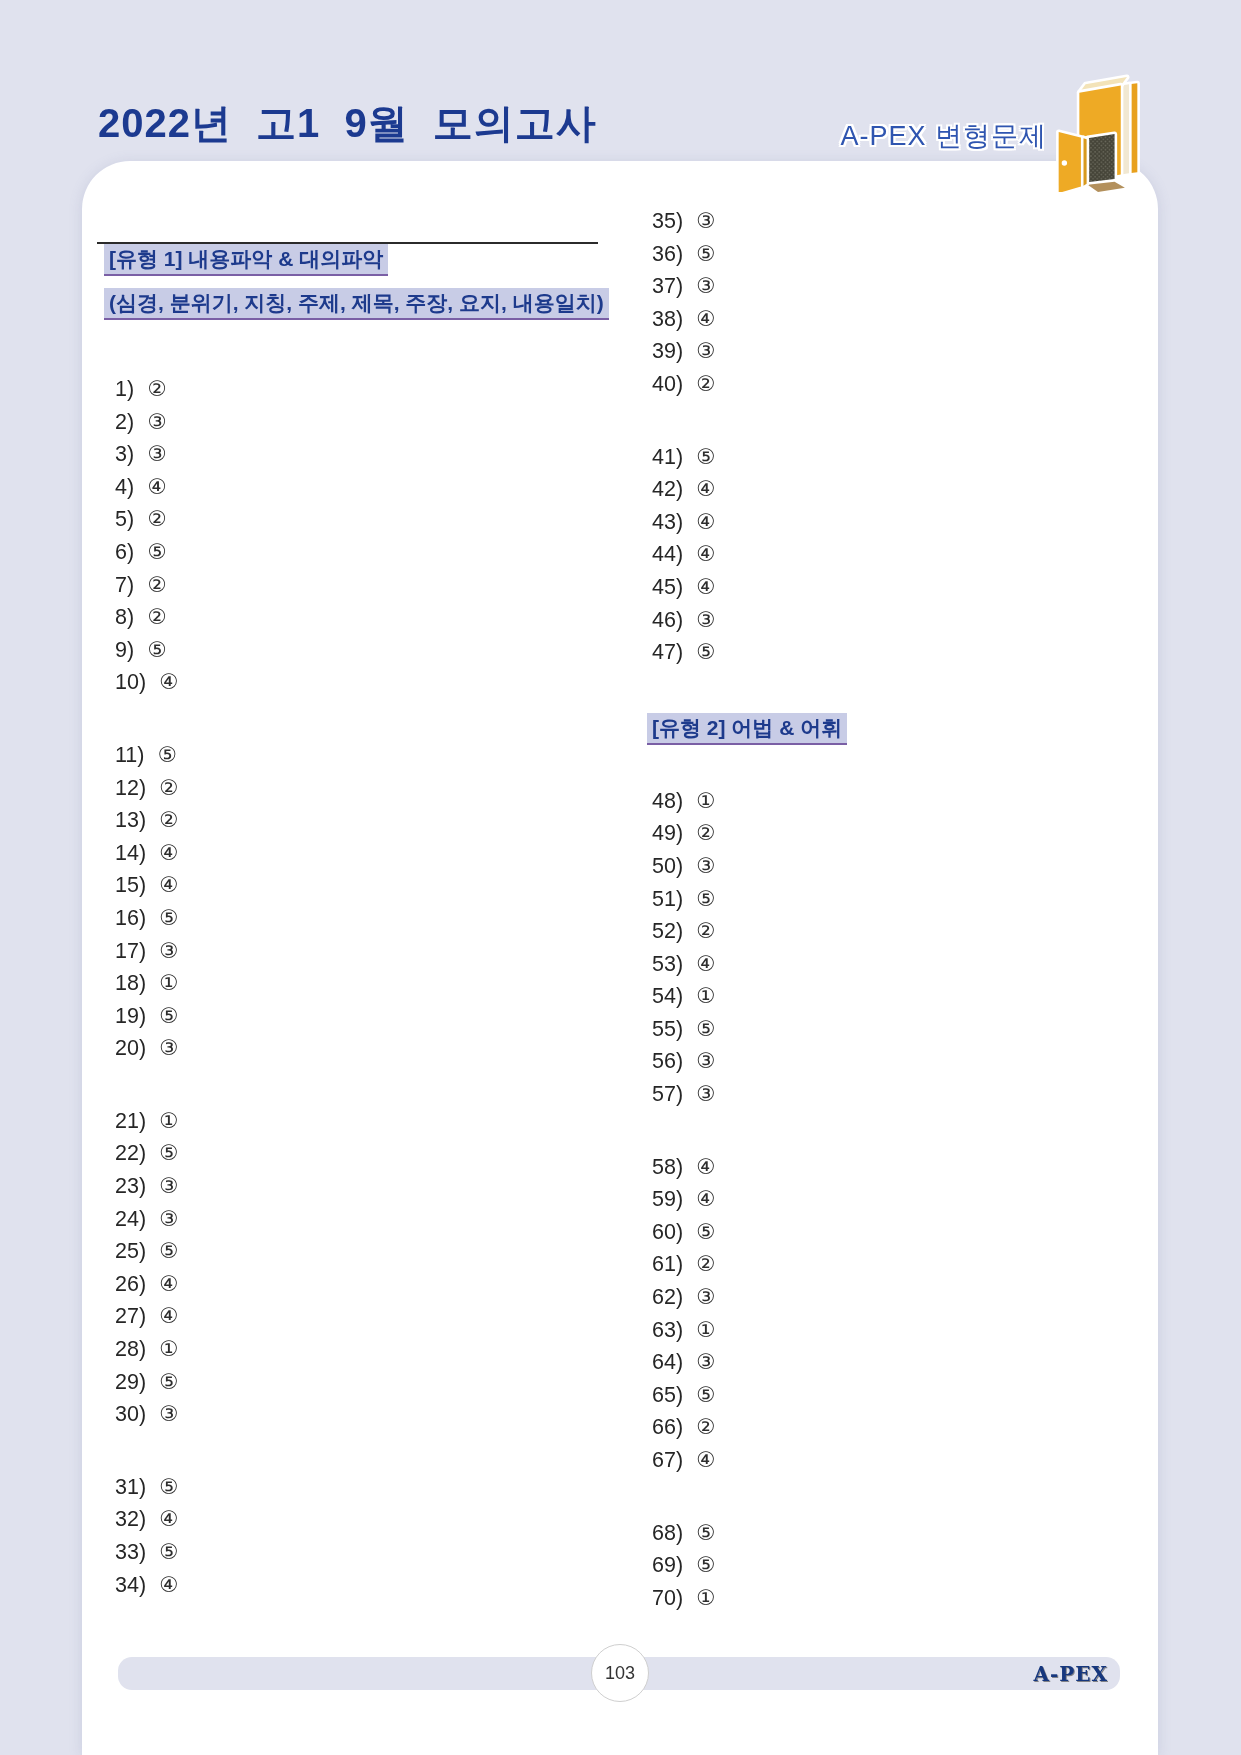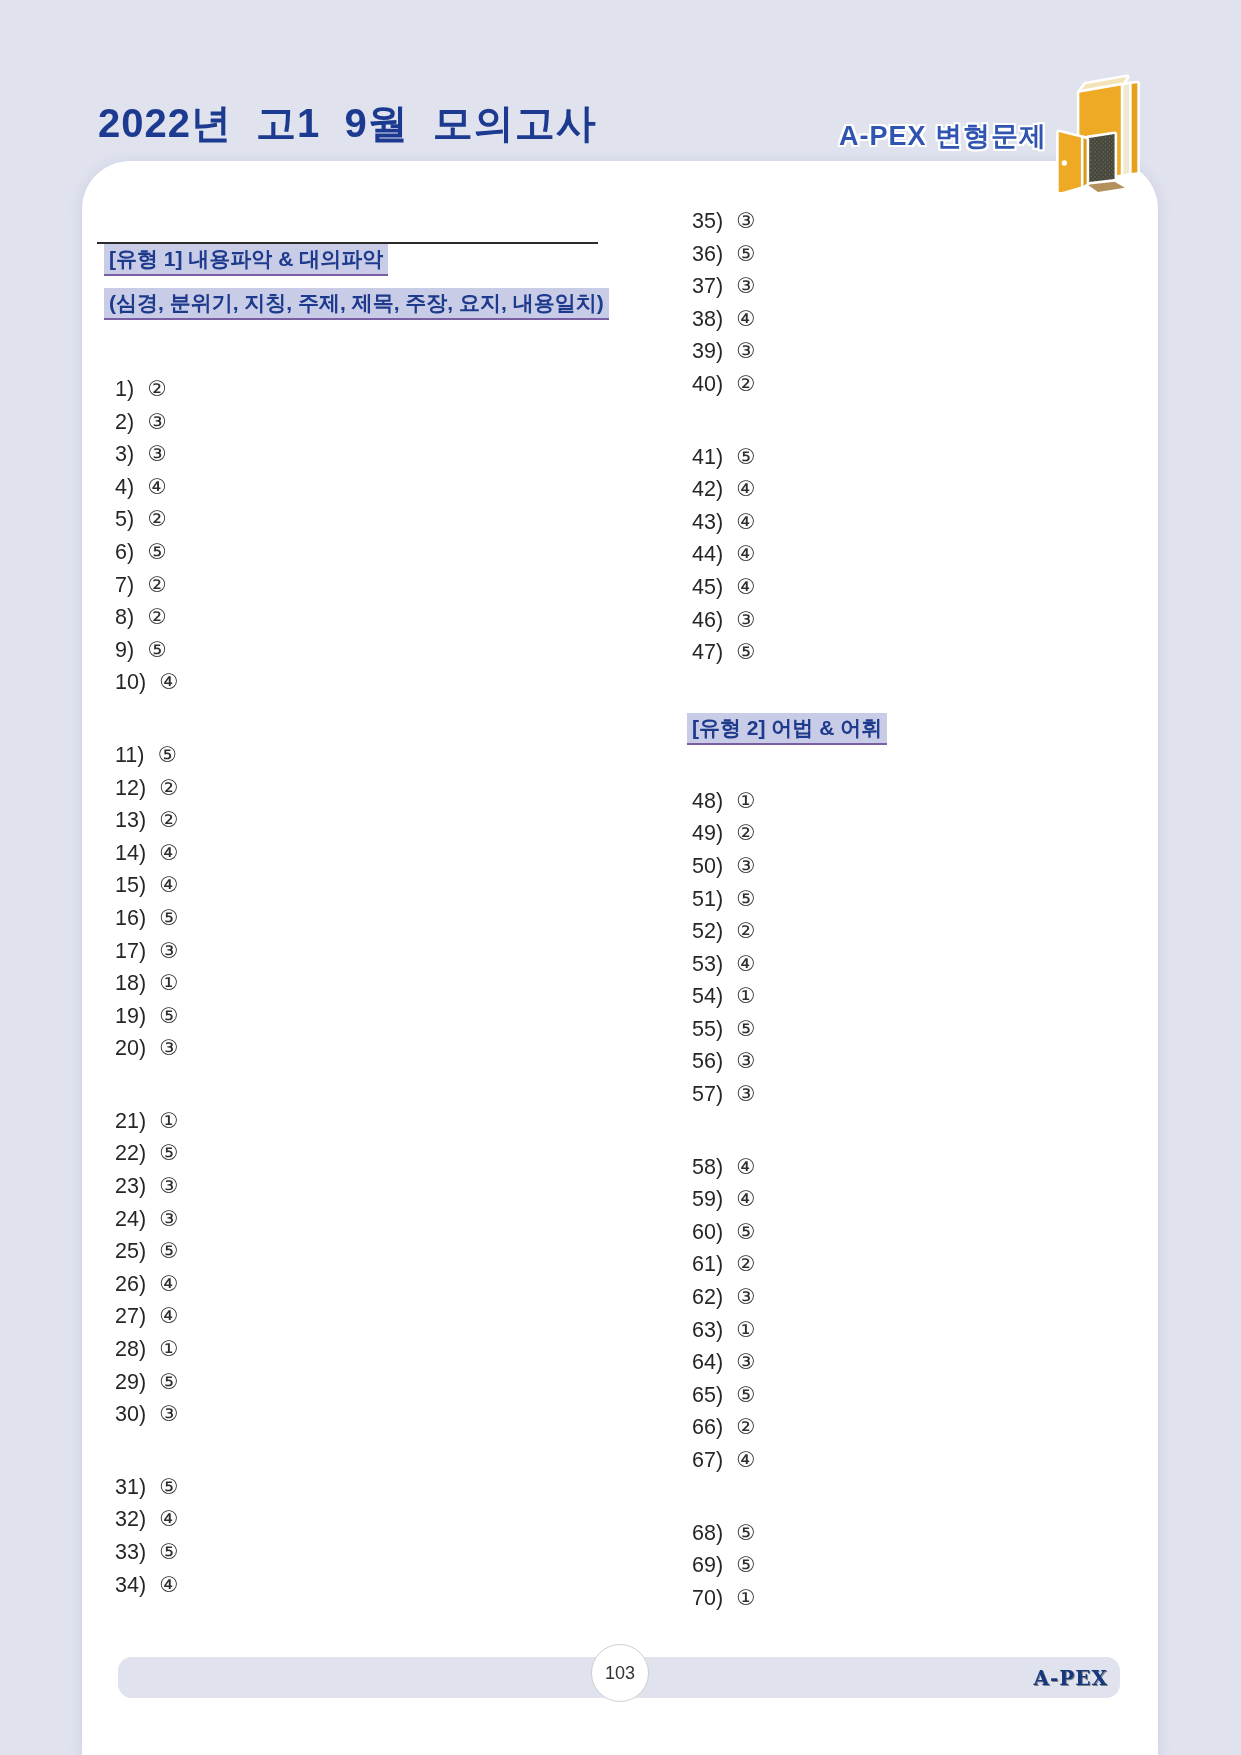--- a/index.html
+++ b/index.html
@@ -2,48 +2,48 @@
 <html style="--page_bg: #e0e2ee; --highlight: #c8cce6; --title_blue: #1c3a90; --section_blue: #1d3a8c; --underline: #7a5fa5; --brand_blue: #2f55b0; --footer_logo_blue: #16377e; --icon_amber: #eeaa25;"><head>
 <meta charset="utf-8">
 <style>
   html,body{margin:0;padding:0;}
   body{font-family:"Liberation Sans","DejaVu Sans",sans-serif;}
   .page{position:relative;width:1241px;height:1755px;background:var(--page_bg,#e0e2ee);overflow:hidden;}
 
   .page-title{position:absolute;left:98px;top:96px;font-size:40px;font-weight:bold;
     color:var(--title_blue,#1c3a90);letter-spacing:1px;word-spacing:12px;white-space:nowrap;}
 
-  .brand-text{position:absolute;top:118px;right:194px;font-size:27px;font-weight:bold;
+  .brand-text{position:absolute;top:118px;right:194px;font-size:27px;font-weight:normal;
     color:var(--brand_blue,#2f55b0);letter-spacing:1px;white-space:nowrap;
     text-shadow:-2px -2px 0 #fff,2px -2px 0 #fff,-2px 2px 0 #fff,2px 2px 0 #fff,
                  0 -2px 0 #fff,0 2px 0 #fff,-2px 0 0 #fff,2px 0 0 #fff;}
   .brand-icon{position:absolute;left:1050px;top:74px;width:96px;height:118px;z-index:3;}
 
   .card{position:absolute;left:82px;top:161px;width:1076px;height:1594px;background:#fff;
     border-radius:48px 48px 0 0;box-shadow:0 2px 14px rgba(100,110,160,.18);}
 
   .rule{position:absolute;left:15px;top:81px;width:501px;border-top:2px solid #2b2b2b;}
 
   .sec{position:absolute;white-space:nowrap;}
   .sec1-t{left:22px;top:83px;}
   .sec1-s{left:22px;top:127px;text-decoration:underline;}
   .hl{display:inline-block;background:var(--highlight,#c8cce6);color:var(--section_blue,#1d3a8c);
     font-weight:bold;font-size:21px;line-height:27px;padding:1px 5px 2px;
     border-bottom:2px solid var(--underline,#7a5fa5);}
 
   .col{position:absolute;}
   .col-left{left:33px;top:212px;}
-  .col-right{left:570px;top:44px;margin-left:40px;}
+  .col-right{left:570px;top:44px;}
   .answer-row{line-height:32.6px;font-size:21.5px;color:#262626;white-space:nowrap;}
   .q-num{margin-right:13px;}
   .a-choice{color:#2e2e2e;}
   .answer-group + .answer-group{margin-top:40px;}
   .sec2{margin:44px 0 40px -5px;}
 
-  .footer-bar{position:absolute;left:118px;top:1657px;width:1002px;height:41px;
+  .footer-bar{position:absolute;left:118px;top:1657px;width:1002px;height:33px;
     background:var(--page_bg,#e0e2ee);border-radius:14px;}
   .page-circle{position:absolute;left:473px;top:-13px;width:56px;height:56px;background:#fff;
     border:1px solid #cfcfcf;border-radius:50%;display:flex;align-items:center;justify-content:center;
     font-size:18px;color:#333;}
   .footer-logo{position:absolute;right:12px;top:50%;transform:translateY(-50%);
     font-family:"DejaVu Serif","Liberation Serif",serif;font-weight:bold;font-size:20px;
     color:var(--footer_logo_blue,#16377e);letter-spacing:1px;
     text-shadow:1px 1px 0 rgba(51,51,51,.55);}
 </style>
 </head>

